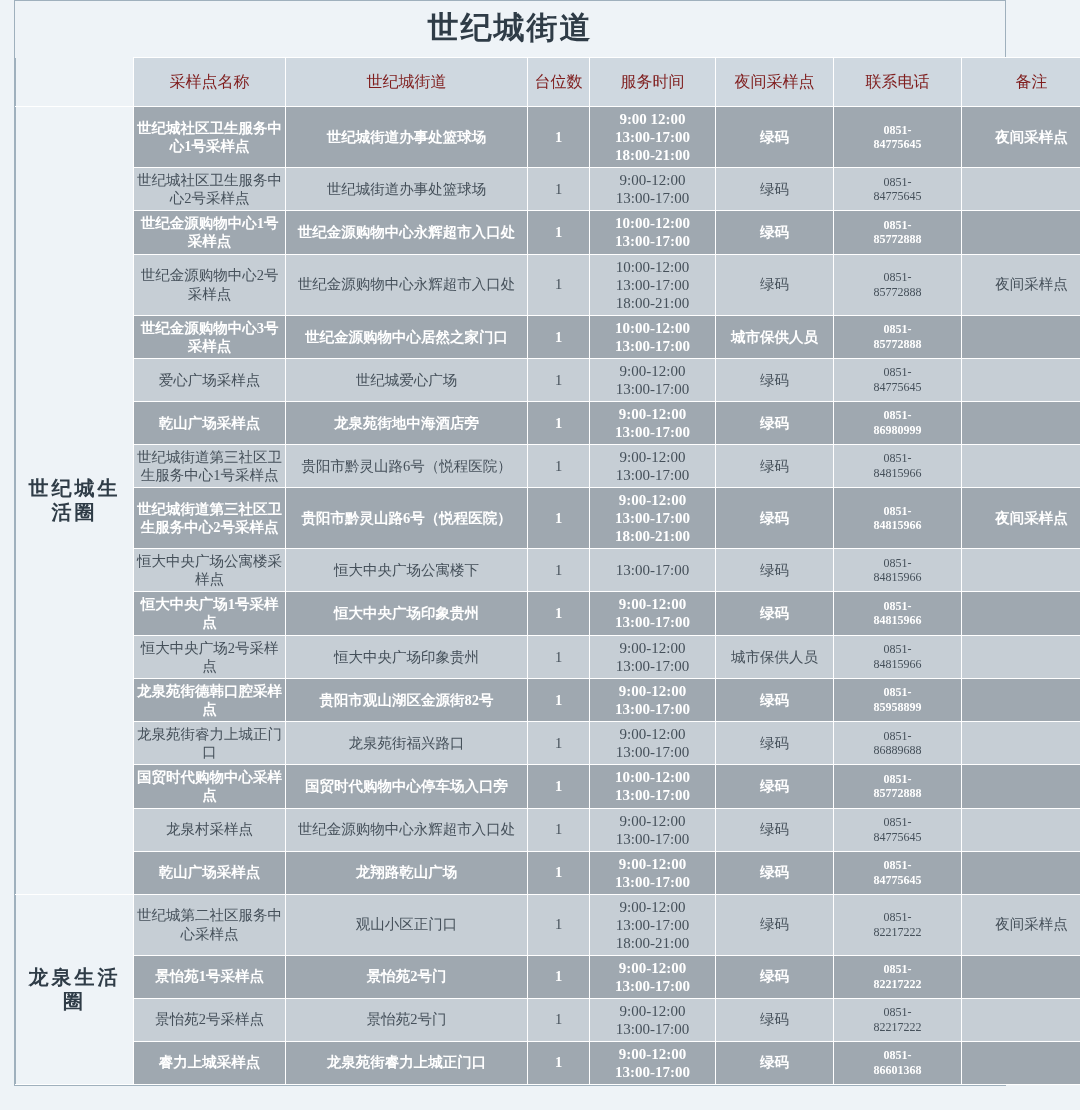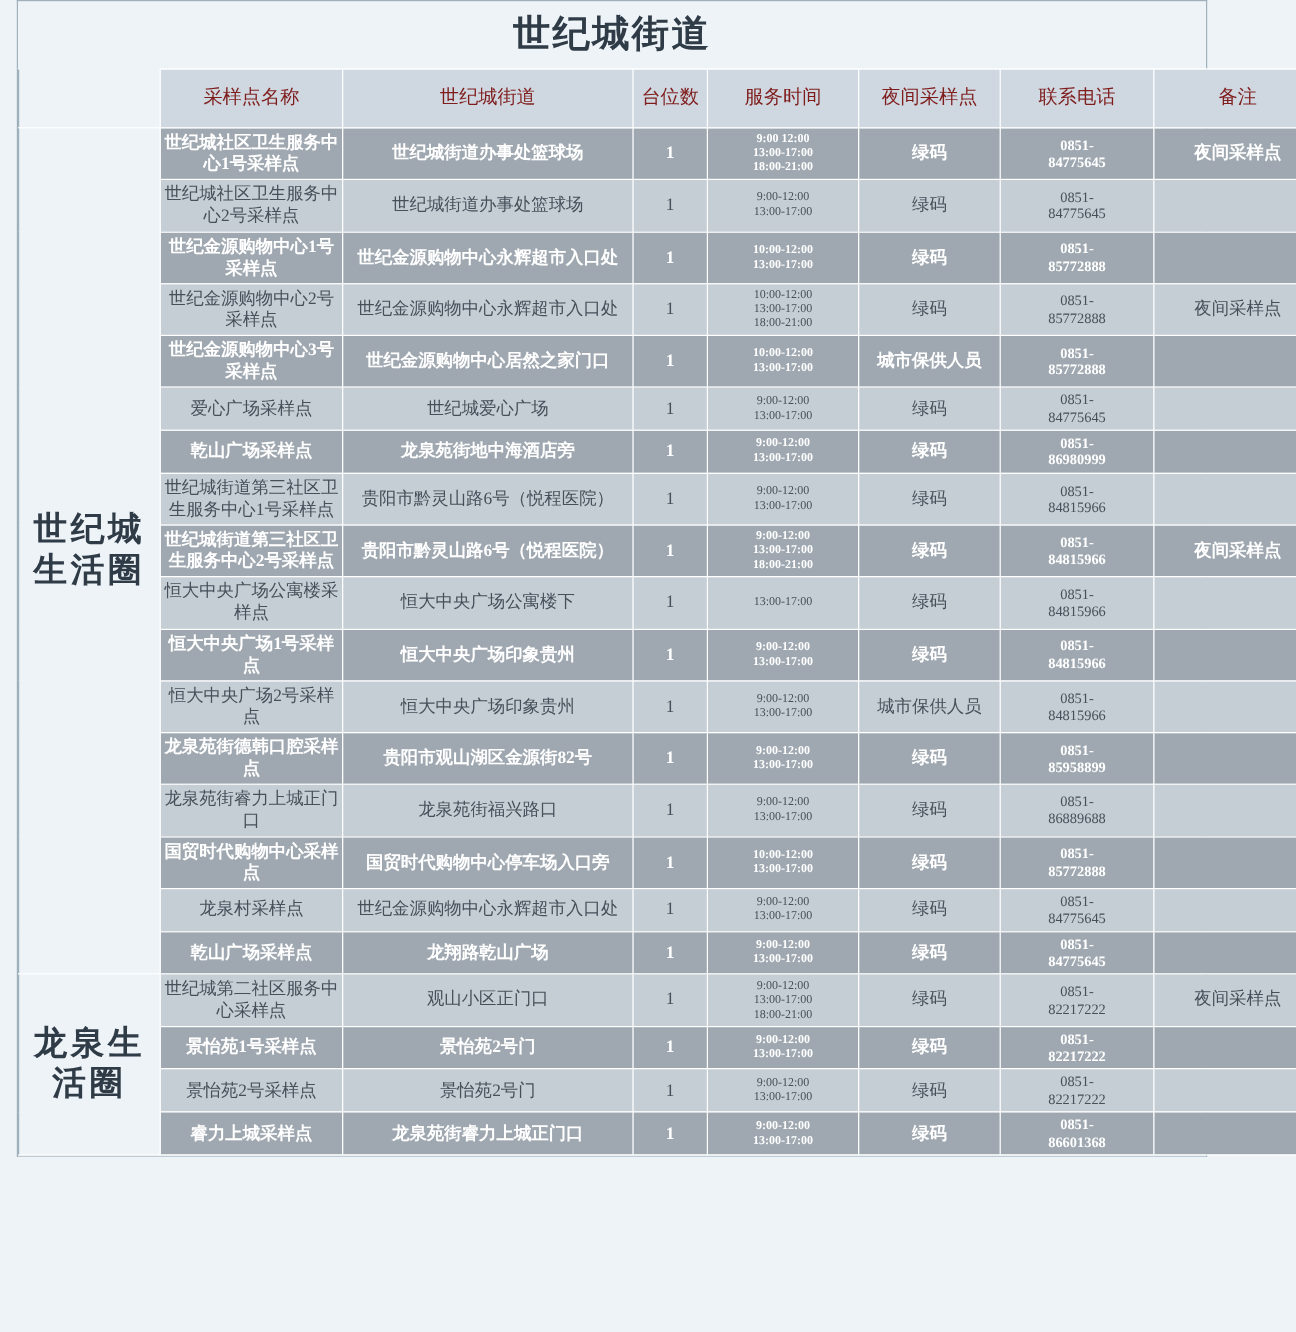--- a/index.html
+++ b/index.html
@@ -52,39 +52,39 @@
     border:1px solid #ffffff;
   }
   .outer{
     border:1px solid #9fb0bd;
     border-top:none;
     background:#eef3f7;
     padding:0;
   }
   td.group{
     background:#eef3f7;
-    font-size:28px;
+    font-size:20px;
     font-weight:bold;
     color:#2f3c47;
     letter-spacing:3px;
     width:72px;
     line-height:1.22;
     border-left:1px solid #9fb0bd;
   }
   tr.dark td{ background:#9fa8b0; color:#ffffff; font-weight:bold; }
   tr.light td{ background:#c6ced5; color:#45505a; }
   tr.dark td.group, tr.light td.group{ background:#eef3f7; color:#2f3c47; }
   .c-name{width:152px;}
   .c-addr{width:242px;}
   .c-count{width:62px;}
   .c-time{width:126px;}
   .c-group{width:118px;}
   .c-phone{width:128px;}
   .c-note{width:140px;}
-  .time{font-size:10px;line-height:1.2;}
+  .time{font-size:15px;line-height:1.2;}
   .phone{font-size:12px;line-height:1.2;}
   .multi{white-space:pre-line;}
 </style>
 </head>
 <body>
 
 <div class="page">
 
   <div class="title-bar">
     <span class="title">世纪城街道</span>

